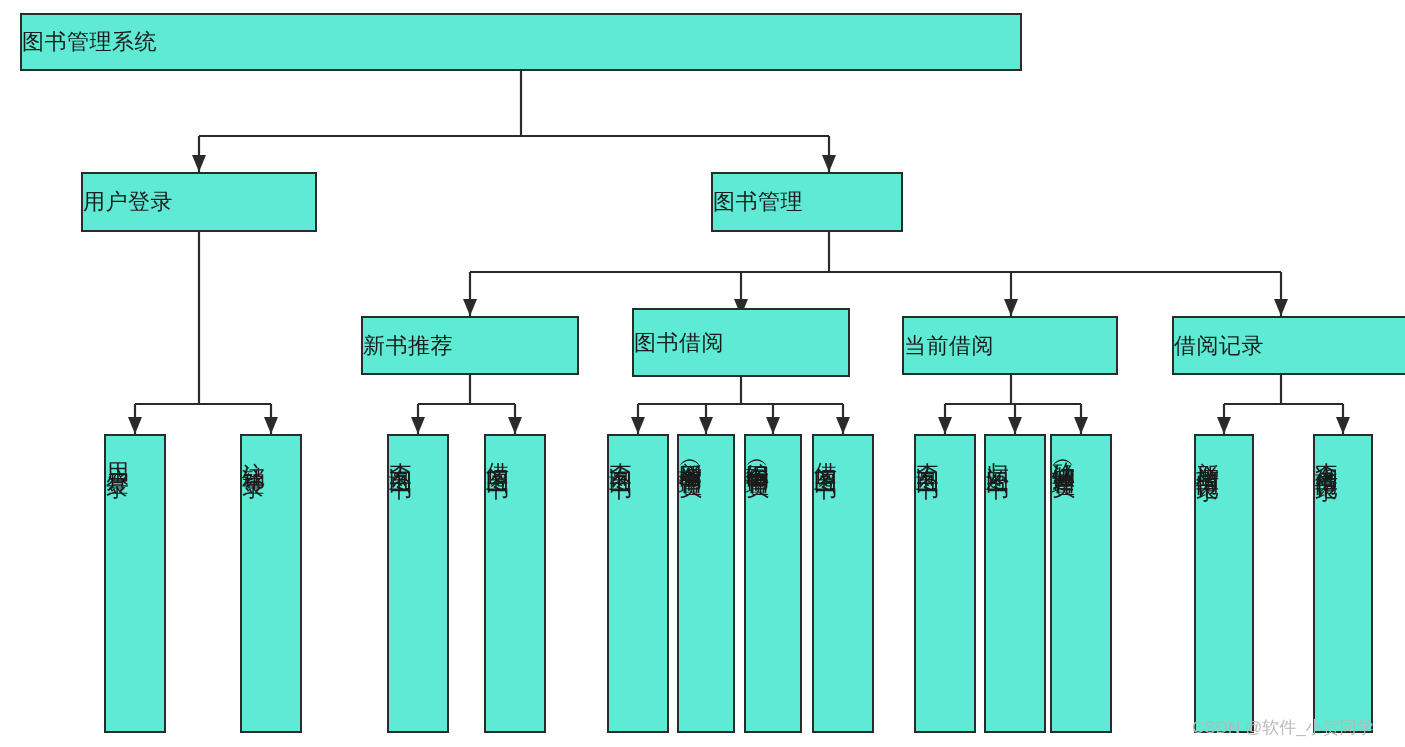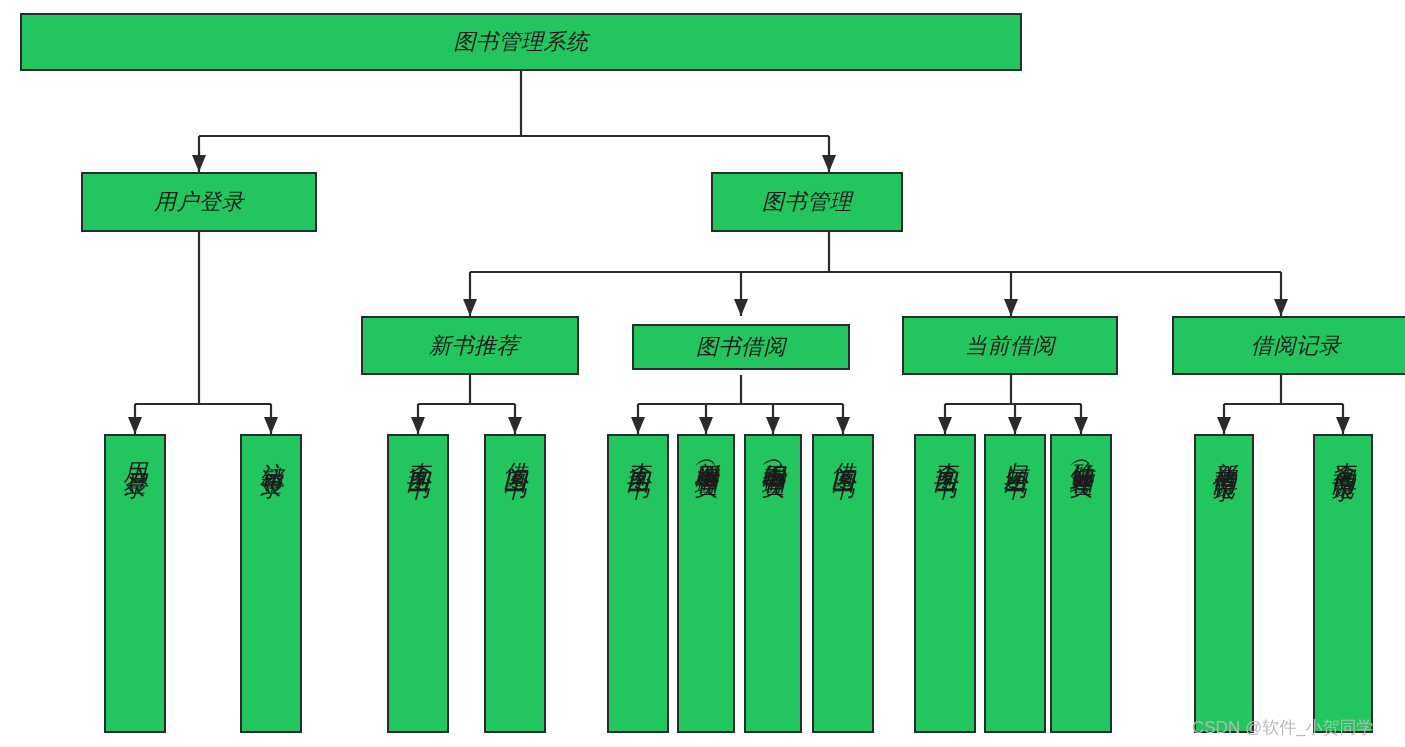--- a/index.html
+++ b/index.html
@@ -20,27 +20,26 @@
   #edge-layer {
     position: absolute;
     left: 0;
     top: 0;
     width: 1405px;
     height: 747px;
   }
   .node {
     position: absolute;
     box-sizing: border-box;
-    background: #22c55e;
+    background: #5eead4;
     border: 2px solid #2b2b2b;
     display: flex;
     align-items: center;
-    justify-content: center;
+    justify-content: flex-start;
     z-index: 2;
-    font-style: italic;
   }
   .node-label {
     color: #1b1b1b;
     text-align: center;
     line-height: 1.18;
     letter-spacing: 0.5px;
     white-space: nowrap;
     user-select: none;
   }
   .node.horizontal .node-label {
@@ -133,24 +132,24 @@
   <div id="node-layer">
       <div class="node horizontal" style="left: 20px; top: 13px; width: 1002px; height: 58px; border-color: rgb(43, 43, 43);">
         <span class="node-label" style="color: rgb(27, 27, 27);">图书管理系统</span>
       </div>
       <div class="node horizontal" style="left: 81px; top: 172px; width: 236px; height: 60px; border-color: rgb(43, 43, 43);">
         <span class="node-label" style="color: rgb(27, 27, 27);">用户登录</span>
       </div>
       <div class="node horizontal" style="left: 711px; top: 172px; width: 192px; height: 60px; border-color: rgb(43, 43, 43);">
         <span class="node-label" style="color: rgb(27, 27, 27);">图书管理</span>
       </div>
-      <div class="node horizontal" style="left: 361px; top: 316px; width: 218px; height: 59px; border-color: rgb(43, 43, 43); padding-left: 8px;">
+      <div class="node horizontal" style="left: 361px; top: 316px; width: 218px; height: 59px; border-color: rgb(43, 43, 43);">
         <span class="node-label" style="color: rgb(27, 27, 27);">新书推荐</span>
       </div>
-      <div class="node horizontal" style="left: 632px; top: 324px; width: 218px; height: 46px; border-color: rgb(43, 43, 43);">
+      <div class="node horizontal" style="left: 632px; top: 308px; width: 218px; height: 69px; border-color: rgb(43, 43, 43);">
         <span class="node-label" style="color: rgb(27, 27, 27);">图书借阅</span>
       </div>
       <div class="node horizontal" style="left: 902px; top: 316px; width: 216px; height: 59px; border-color: rgb(43, 43, 43);">
         <span class="node-label" style="color: rgb(27, 27, 27);">当前借阅</span>
       </div>
       <div class="node horizontal" style="left: 1172px; top: 316px; width: 248px; height: 59px; border-color: rgb(43, 43, 43);">
         <span class="node-label" style="color: rgb(27, 27, 27);">借阅记录</span>
       </div>
       <div class="node vertical short" style="left: 104px; top: 434px; width: 62px; height: 299px; border-color: rgb(43, 43, 43);">
         <span class="node-label" style="color: rgb(27, 27, 27);">用户登录</span>

